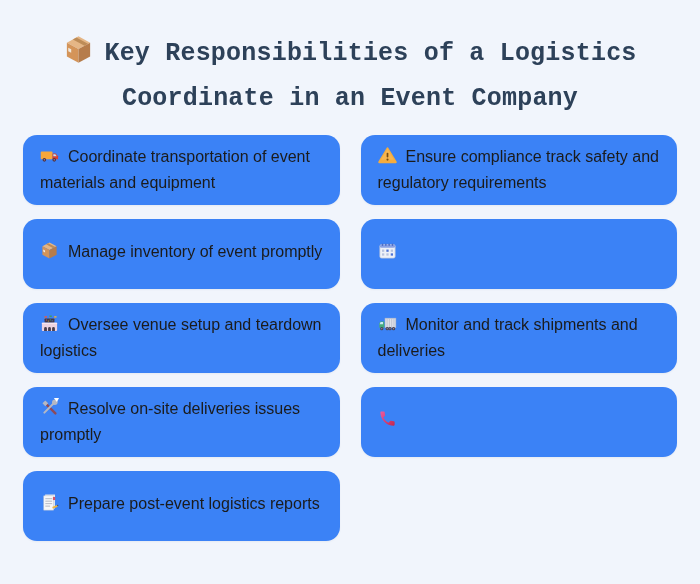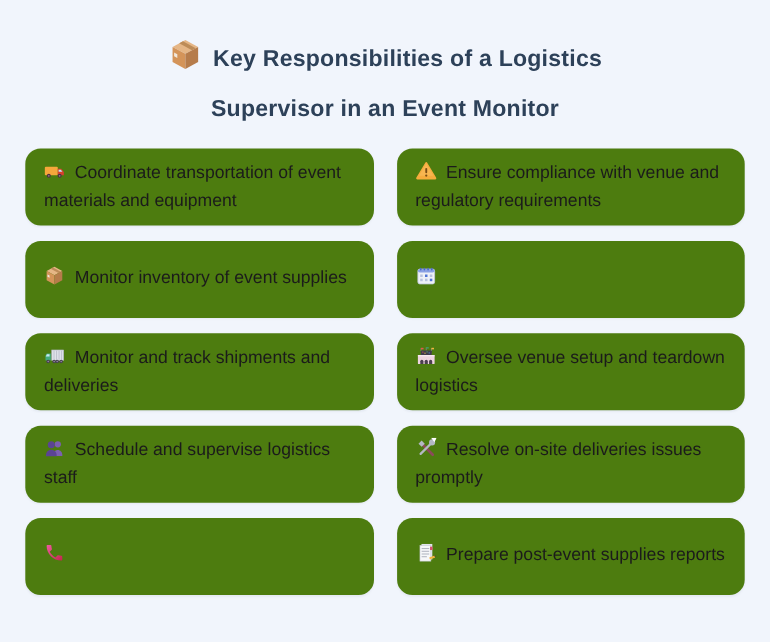--- a/index.html
+++ b/index.html
@@ -8,36 +8,37 @@
     background:#f1f5fc;
     font-family:"Liberation Sans", sans-serif;
     overflow:hidden;
   }
   .header{
     padding-top:34px;
     text-align:center;
   }
   .title-line{
     color:#2d4159;
-    font-size:21px;
+    font-size:25px;
     font-weight:700;
     line-height:40px;
     letter-spacing:.2px;
+    font-family:Liberation Mono, monospace;
   }
   .title-icon{display:inline-block;vertical-align:-5px;margin-right:10px;}
   .title-icon svg{display:inline-block;}
   .grid{
     margin:16px 23px 0 23px;
     display:grid;
     grid-template-columns:1fr 1fr;
     column-gap:21px;
     row-gap:14px;
   }
   .card{
-    background:#4d7c0f;
+    background:#3b82f6;
     border-radius:14px;
     min-height:70px;
     box-sizing:border-box;
     padding:10px 17px;
     display:flex;
     align-items:center;
     box-shadow:0 1px 2px rgba(25,45,85,.05);
   }
   .card-body{
     font-size:16px;
@@ -58,21 +59,21 @@
   <div class="title-line">
     <span class="title-icon"><svg width="31" height="31" viewBox="0 0 20 20">
       <polygon points="10,1.5 17.5,5.6 10,9.6 2.5,5.6" fill="#e5b686"></polygon>
       <polygon points="8.6,2.3 16.1,6.3 13.9,7.5 6.4,3.5" fill="#bd8c58"></polygon>
       <polygon points="2.5,5.6 10,9.6 10,18.5 2.5,14.5" fill="#d49459"></polygon>
       <polygon points="17.5,5.6 10,9.6 10,18.5 17.5,14.5" fill="#b67c4b"></polygon>
       <polygon points="3.4,8.9 5.3,9.9 5.3,12.1 3.4,11.1" fill="#f2e8dc"></polygon>
     </svg></span><span>Key Responsibilities of a Logistics</span>
   </div>
   <div class="title-line">
-    <span>Supervisor in an Event Monitor</span>
+    <span>Coordinate in an Event Company</span>
   </div>
 </div>
 
 <div class="grid">
 
   <div class="card">
     <div class="card-body">
       <span class="emoji"><svg width="19" height="19" viewBox="0 0 20 20">
         <rect x="0.8" y="5.8" width="12.4" height="8.2" rx="1" fill="#f6a73b"></rect>
         <path d="M13.2 7.8 h3.4 l2.4 3.1 v3.1 h-5.8 z" fill="#d8402f"></path>
@@ -85,74 +86,52 @@
     </div>
   </div>
 
   <div class="card">
     <div class="card-body">
       <span class="emoji"><svg width="19" height="19" viewBox="0 0 20 20">
         <path d="M10 2.6 L18.6 17 H1.4 Z" fill="#f6ac3d" stroke="#f6ac3d" stroke-width="2.2" stroke-linejoin="round"></path>
         <path d="M10 2.6 L18.6 17 H1.4 Z" fill="#fbc469" opacity="0.45" transform="scale(0.8) translate(2.5,1)"></path>
         <rect x="9.1" y="7" width="1.8" height="5" rx="0.9" fill="#7a4c12"></rect>
         <circle cx="10" cy="14.3" r="1.1" fill="#7a4c12"></circle>
-      </svg></span><span>Ensure compliance with venue and regulatory requirements</span>
+      </svg></span><span>Ensure compliance track safety and regulatory requirements</span>
     </div>
   </div>
 
   <div class="card">
     <div class="card-body">
       <span class="emoji"><svg width="19" height="19" viewBox="0 0 20 20">
         <polygon points="10,1.5 17.5,5.6 10,9.6 2.5,5.6" fill="#e5b686"></polygon>
         <polygon points="8.6,2.3 16.1,6.3 13.9,7.5 6.4,3.5" fill="#bd8c58"></polygon>
         <polygon points="2.5,5.6 10,9.6 10,18.5 2.5,14.5" fill="#d49459"></polygon>
         <polygon points="17.5,5.6 10,9.6 10,18.5 17.5,14.5" fill="#b67c4b"></polygon>
         <polygon points="3.4,8.9 5.3,9.9 5.3,12.1 3.4,11.1" fill="#f2e8dc"></polygon>
-      </svg></span><span>Monitor inventory of event supplies</span>
+      </svg></span><span>Manage inventory of event promptly</span>
     </div>
   </div>
 
   <div class="card">
     <div class="card-body">
       <span class="emoji"><svg width="19" height="19" viewBox="0 0 20 20">
         <rect x="2" y="3.8" width="16" height="14.2" rx="1.8" fill="#eef1f8" stroke="#c2cade" stroke-width="0.8"></rect>
         <rect x="2" y="3.8" width="16" height="3.4" rx="1.8" fill="#8aa1e4"></rect>
         <rect x="4" y="2.6" width="1.5" height="2.6" rx="0.7" fill="#4f6cc4"></rect>
         <rect x="7.5" y="2.6" width="1.5" height="2.6" rx="0.7" fill="#4f6cc4"></rect>
         <rect x="11" y="2.6" width="1.5" height="2.6" rx="0.7" fill="#4f6cc4"></rect>
         <rect x="14.5" y="2.6" width="1.5" height="2.6" rx="0.7" fill="#4f6cc4"></rect>
         <rect x="4.2" y="9" width="2.4" height="2.4" fill="#b9c3de"></rect>
         <rect x="8.8" y="9" width="2.4" height="2.4" fill="#4f74d6"></rect>
         <rect x="13.4" y="9" width="2.4" height="2.4" fill="#b9c3de"></rect>
         <rect x="4.2" y="13" width="2.4" height="2.4" fill="#b9c3de"></rect>
         <rect x="8.8" y="13" width="2.4" height="2.4" fill="#b9c3de"></rect>
         <rect x="13.4" y="13" width="2.4" height="2.4" fill="#4f74d6"></rect>
       </svg></span>
-    </div>
-  </div>
-
-  <div class="card">
-    <div class="card-body">
-      <span class="emoji"><svg width="19" height="19" viewBox="0 0 20 20">
-        <rect x="7.4" y="4.4" width="11.4" height="10" fill="#dfe2ea" stroke="#b4b8c6" stroke-width="0.6"></rect>
-        <line x1="9.6" y1="5" x2="9.6" y2="13.8" stroke="#b8bcc9" stroke-width="0.8"></line>
-        <line x1="12" y1="5" x2="12" y2="13.8" stroke="#b8bcc9" stroke-width="0.8"></line>
-        <line x1="14.4" y1="5" x2="14.4" y2="13.8" stroke="#b8bcc9" stroke-width="0.8"></line>
-        <line x1="16.8" y1="5" x2="16.8" y2="13.8" stroke="#b8bcc9" stroke-width="0.8"></line>
-        <path d="M1.4 14.4 v-4.6 l1.2-2 h4 v6.6 z" fill="#43ab7c"></path>
-        <path d="M2.9 8.5 h2.4 v2.2 h-3.6 l1-2z" fill="#c8e8f4"></path>
-        <circle cx="4" cy="15.4" r="1.7" fill="#473f50"></circle>
-            <circle cx="4" cy="15.4" r="0.7" fill="#9a93a6"></circle>
-        <circle cx="9.7" cy="15.4" r="1.7" fill="#473f50"></circle>
-            <circle cx="9.7" cy="15.4" r="0.7" fill="#9a93a6"></circle>
-        <circle cx="12.6" cy="15.4" r="1.7" fill="#473f50"></circle>
-            <circle cx="12.6" cy="15.4" r="0.7" fill="#9a93a6"></circle>
-        <circle cx="16.4" cy="15.4" r="1.7" fill="#473f50"></circle>
-            <circle cx="16.4" cy="15.4" r="0.7" fill="#9a93a6"></circle>
-      </svg></span><span>Monitor and track shipments and deliveries</span>
     </div>
   </div>
 
   <div class="card">
     <div class="card-body">
       <span class="emoji"><svg width="19" height="19" viewBox="0 0 20 20">
         <line x1="5" y1="2.5" x2="5" y2="5.5" stroke="#8a8494" stroke-width="0.7"></line>
         <line x1="10" y1="1.8" x2="10" y2="5" stroke="#8a8494" stroke-width="0.7"></line>
         <line x1="15" y1="2.5" x2="15" y2="5.5" stroke="#8a8494" stroke-width="0.7"></line>
         <rect x="5" y="2.3" width="2.4" height="1.5" fill="#e8574a"></rect>
@@ -168,27 +147,39 @@
         <path d="M4.3 17.8 v-2.6 a1.5 1.5 0 0 1 3 0 v2.6 z" fill="#4a3f4e"></path>
         <path d="M8.5 17.8 v-2.6 a1.5 1.5 0 0 1 3 0 v2.6 z" fill="#4a3f4e"></path>
         <path d="M12.7 17.8 v-2.6 a1.5 1.5 0 0 1 3 0 v2.6 z" fill="#4a3f4e"></path>
       </svg></span><span>Oversee venue setup and teardown logistics</span>
     </div>
   </div>
 
   <div class="card">
     <div class="card-body">
       <span class="emoji"><svg width="19" height="19" viewBox="0 0 20 20">
-        <circle cx="13.2" cy="6.2" r="3" fill="#7b5fb0"></circle>
-        <path d="M8.8 17.3 c0-3.6 2-5.6 4.4-5.6 s4.4 2 4.4 5.6 z" fill="#7b5fb0"></path>
-        <circle cx="7" cy="6.6" r="3.4" fill="#5b4494"></circle>
-        <path d="M1.8 17.6 c0-4 2.3-6.1 5.2-6.1 s5.2 2.1 5.2 6.1 z" fill="#5b4494"></path>
-      </svg></span><span>Schedule and supervise logistics staff</span>
-    </div>
-  </div>
+        <rect x="7.4" y="4.4" width="11.4" height="10" fill="#dfe2ea" stroke="#b4b8c6" stroke-width="0.6"></rect>
+        <line x1="9.6" y1="5" x2="9.6" y2="13.8" stroke="#b8bcc9" stroke-width="0.8"></line>
+        <line x1="12" y1="5" x2="12" y2="13.8" stroke="#b8bcc9" stroke-width="0.8"></line>
+        <line x1="14.4" y1="5" x2="14.4" y2="13.8" stroke="#b8bcc9" stroke-width="0.8"></line>
+        <line x1="16.8" y1="5" x2="16.8" y2="13.8" stroke="#b8bcc9" stroke-width="0.8"></line>
+        <path d="M1.4 14.4 v-4.6 l1.2-2 h4 v6.6 z" fill="#43ab7c"></path>
+        <path d="M2.9 8.5 h2.4 v2.2 h-3.6 l1-2z" fill="#c8e8f4"></path>
+        <circle cx="4" cy="15.4" r="1.7" fill="#473f50"></circle>
+            <circle cx="4" cy="15.4" r="0.7" fill="#9a93a6"></circle>
+        <circle cx="9.7" cy="15.4" r="1.7" fill="#473f50"></circle>
+            <circle cx="9.7" cy="15.4" r="0.7" fill="#9a93a6"></circle>
+        <circle cx="12.6" cy="15.4" r="1.7" fill="#473f50"></circle>
+            <circle cx="12.6" cy="15.4" r="0.7" fill="#9a93a6"></circle>
+        <circle cx="16.4" cy="15.4" r="1.7" fill="#473f50"></circle>
+            <circle cx="16.4" cy="15.4" r="0.7" fill="#9a93a6"></circle>
+      </svg></span><span>Monitor and track shipments and deliveries</span>
+    </div>
+  </div>
+
 
   <div class="card">
     <div class="card-body">
       <span class="emoji"><svg width="19" height="19" viewBox="0 0 20 20">
         <line x1="6" y1="6" x2="16.2" y2="16.2" stroke="#8c4a5c" stroke-width="2.6" stroke-linecap="round"></line>
         <path d="M2.6 5.6 L5.6 2.6 L8.6 5.6 L5.6 8.6 Z" fill="#b4b8c4"></path>
         <line x1="14.6" y1="5.4" x2="4.6" y2="15.4" stroke="#b4b8c4" stroke-width="2.2" stroke-linecap="round"></line>
         <circle cx="15.6" cy="4.4" r="2.9" fill="#b4b8c4"></circle>
         <polygon points="14.6,0 20,0 17.8,4.2" fill="#ffffff"></polygon>
       </svg></span><span>Resolve on-site deliveries issues promptly</span>
@@ -214,17 +205,17 @@
       <span class="emoji"><svg width="19" height="19" viewBox="0 0 20 20">
         <rect x="5.4" y="1.6" width="10.4" height="14.8" fill="#e2e5eb"></rect>
         <rect x="4" y="3" width="10.4" height="15" fill="#f6f7f9" stroke="#c6cad4" stroke-width="0.6"></rect>
         <line x1="5.6" y1="6" x2="12.8" y2="6" stroke="#a9aeba" stroke-width="0.9"></line>
         <line x1="5.6" y1="8.6" x2="12.8" y2="8.6" stroke="#a9aeba" stroke-width="0.9"></line>
         <line x1="5.6" y1="11.2" x2="12.8" y2="11.2" stroke="#a9aeba" stroke-width="0.9"></line>
         <line x1="5.6" y1="13.8" x2="10.6" y2="13.8" stroke="#a9aeba" stroke-width="0.9"></line>
         <rect x="13.6" y="4.2" width="2.4" height="3.2" fill="#d5536b"></rect>
         <rect x="13" y="13.6" width="5.4" height="2" rx="0.4" fill="#f0b63c" transform="rotate(-18 15.7 14.6)"></rect>
         <polygon points="18.2,12.2 19.6,13.4 18,14 Z" fill="#5a4a3a"></polygon>
-      </svg></span><span>Prepare post-event supplies reports</span>
+      </svg></span><span>Prepare post-event logistics reports</span>
     </div>
   </div>
 
 </div>
 
 </body></html>

